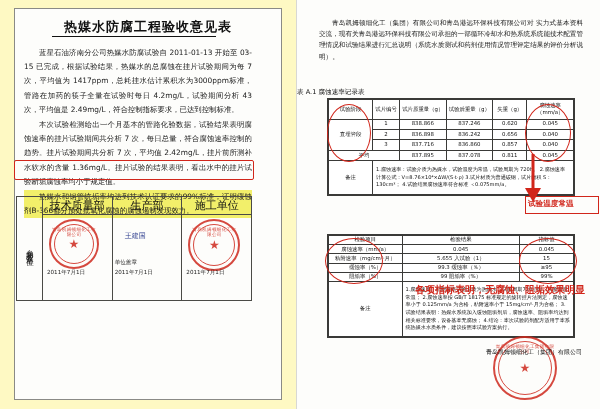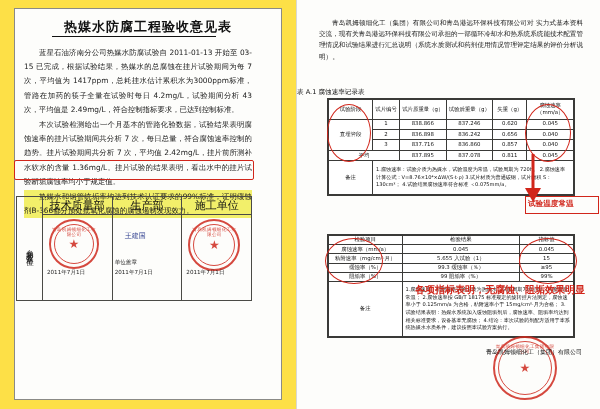--- a/index.html
+++ b/index.html
@@ -7,21 +7,21 @@
     width:600px;height:409px;
     background:#ffffff;
     font-family:"DejaVu Sans","Liberation Sans",sans-serif;
     overflow:hidden;
     position:relative;
   }
   .page{position:absolute;inset:0;display:flex;}
   .left-page{
     position:relative;
     width:296px;height:409px;
-    background:#fde047;
+    background:#fef9c3;
     box-sizing:border-box;
   }
   .right-page{
     position:relative;
     width:304px;height:409px;
     background:#fdfdfb;
     box-sizing:border-box;
     border-left:1px solid #d8d8d4;
   }
   

